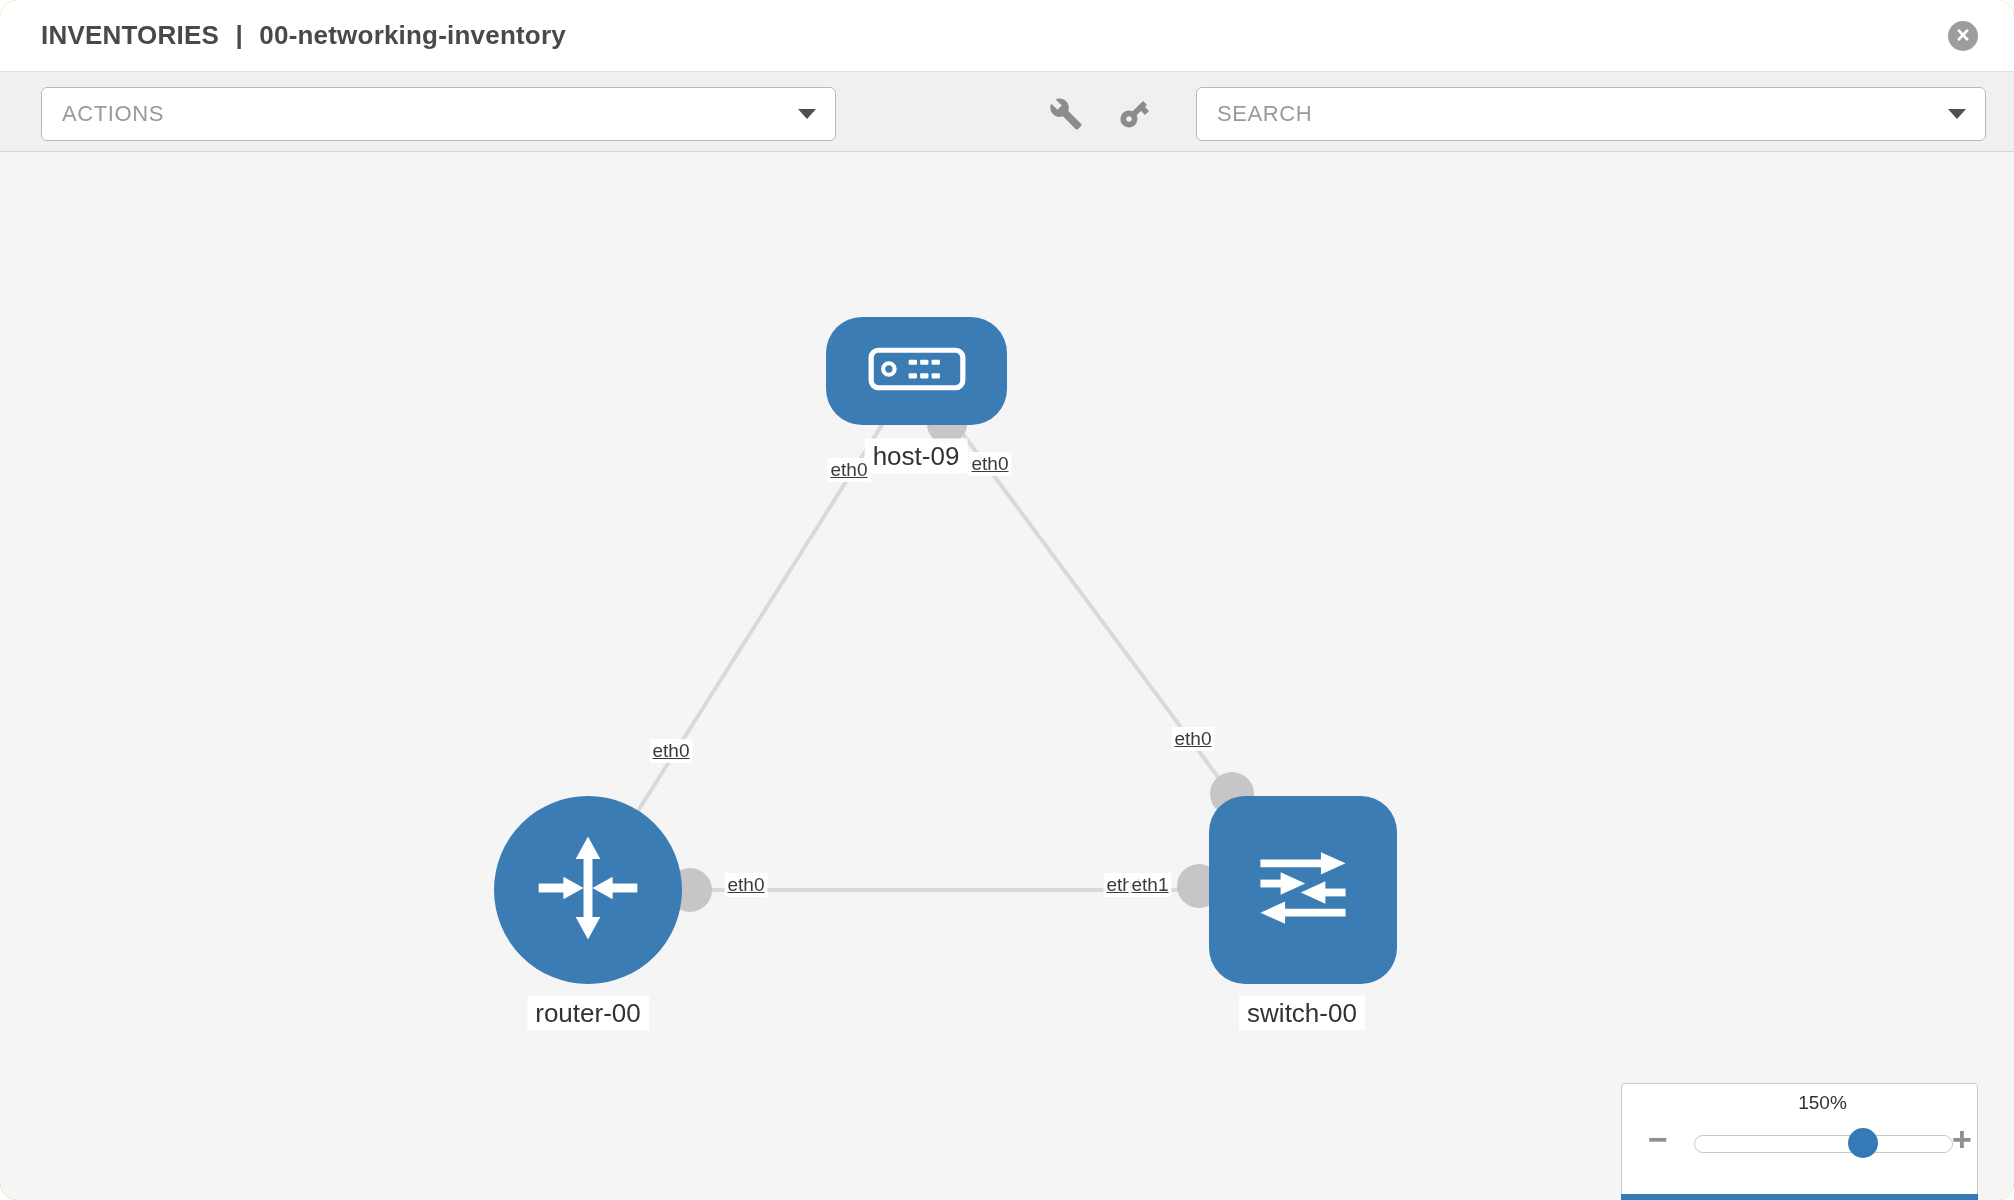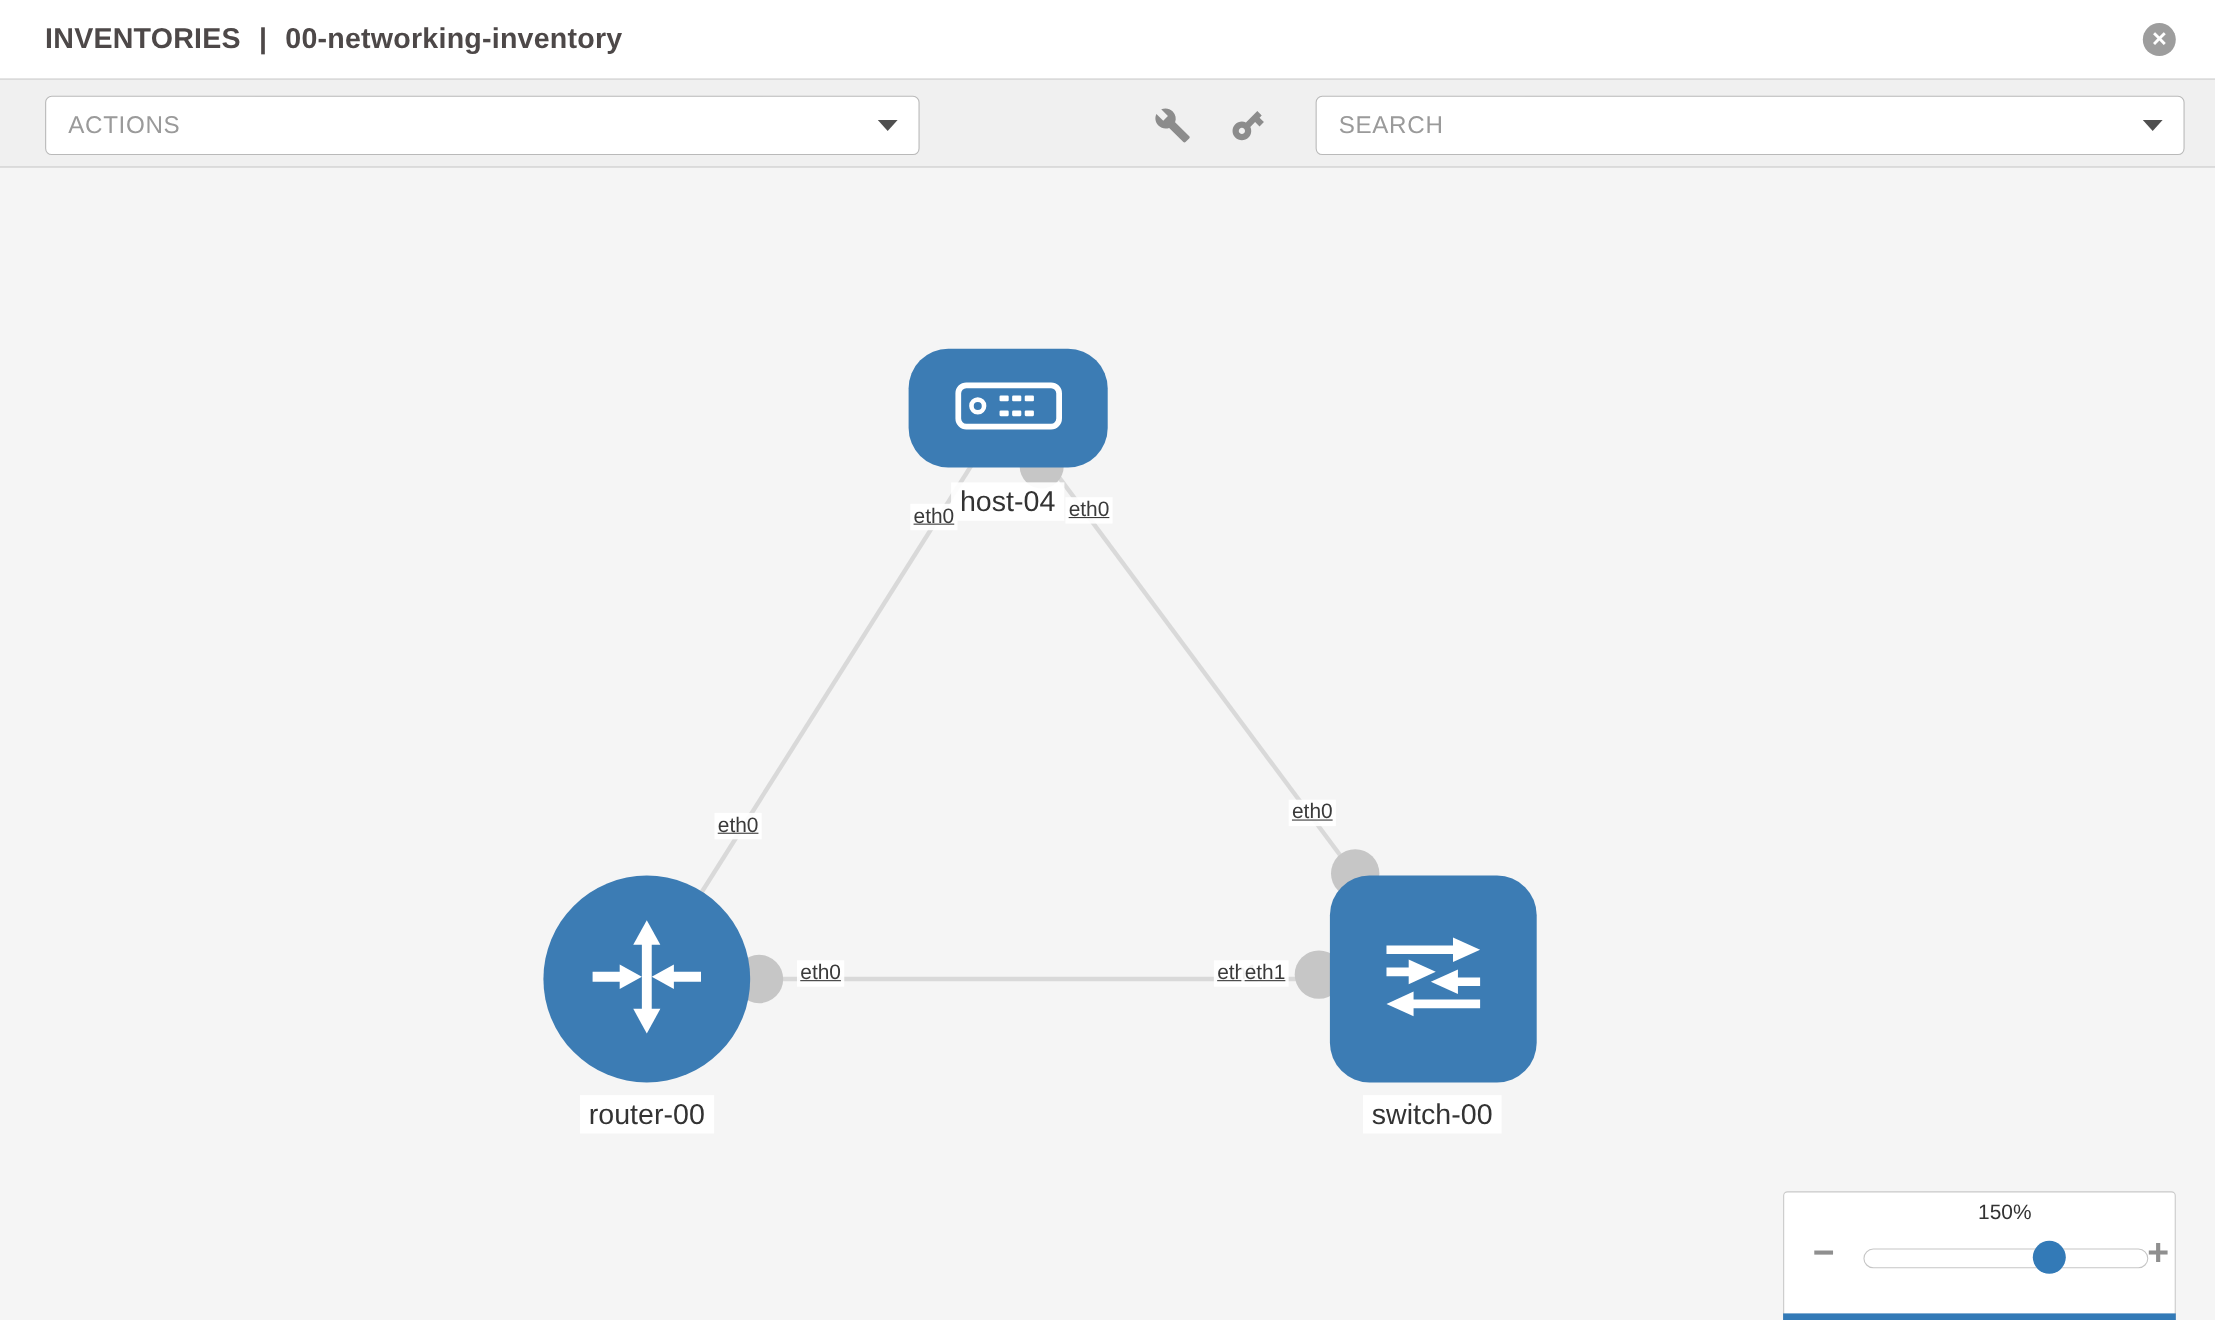--- a/index.html
+++ b/index.html
@@ -1,17 +1,17 @@
 <!DOCTYPE html>
 <html><head>
 <meta charset="utf-8">
 <style>
   html,body{margin:0;padding:0;}
   body{font-family:"Liberation Sans", sans-serif; background:#fff;}
-  .app{position:relative;width:2014px;height:1200px;overflow:hidden;background:#404040;}
+  .app{position:relative;width:2014px;height:1200px;overflow:hidden;background:#84cc16;border-radius:17px;}
 
   
   .header{position:absolute;top:0;left:0;width:2014px;height:72px;background:#fff;
           border-bottom:1px solid #e2e2e2;display:flex;align-items:center;
           justify-content:space-between;box-sizing:border-box;padding:0 36px 0 41px;}
   .title{font-size:26px;font-weight:bold;color:#4d4848;letter-spacing:.2px;}
   .title span{margin-right:9px;}
   .close-btn{width:30px;height:30px;border-radius:50%;background:#9d9d9d;color:#fff;
              display:flex;align-items:center;justify-content:center;font-size:23px;
              font-weight:bold;cursor:pointer;line-height:1;}
@@ -158,21 +158,21 @@
             <polygon points="52,46 30,36 30,56" stroke="none"></polygon>
             <line x1="88" y1="72" x2="30" y2="72"></line>
             <polygon points="12,72 34,62 34,82" stroke="none"></polygon>
             <line x1="88" y1="54" x2="66" y2="54"></line>
             <polygon points="48,54 70,44 70,64" stroke="none"></polygon>
           </g>
         </svg>
       </span>
     </div>
 
-    <div class="node-label" style="left:916px;top:304px;">host-04</div>
+    <div class="node-label" style="left:916px;top:304px;">host-09</div>
     <div class="node-label" style="left:588px;top:861px;">router-00</div>
     <div class="node-label" style="left:1302px;top:861px;">switch-00</div>
 
     <span class="plabel" style="left:849px;top:318px;">eth0</span>
     <span class="plabel" style="left:990px;top:312px;">eth0</span>
     <span class="plabel" style="left:671px;top:599px;">eth0</span>
     <span class="plabel" style="left:1193px;top:587px;">eth0</span>
     <span class="plabel" style="left:746px;top:733px;">eth0</span>
     <span class="plabel" style="left:1125px;top:733px;">eth1</span>
     <span class="plabel" style="left:1150px;top:733px;">eth1</span>

